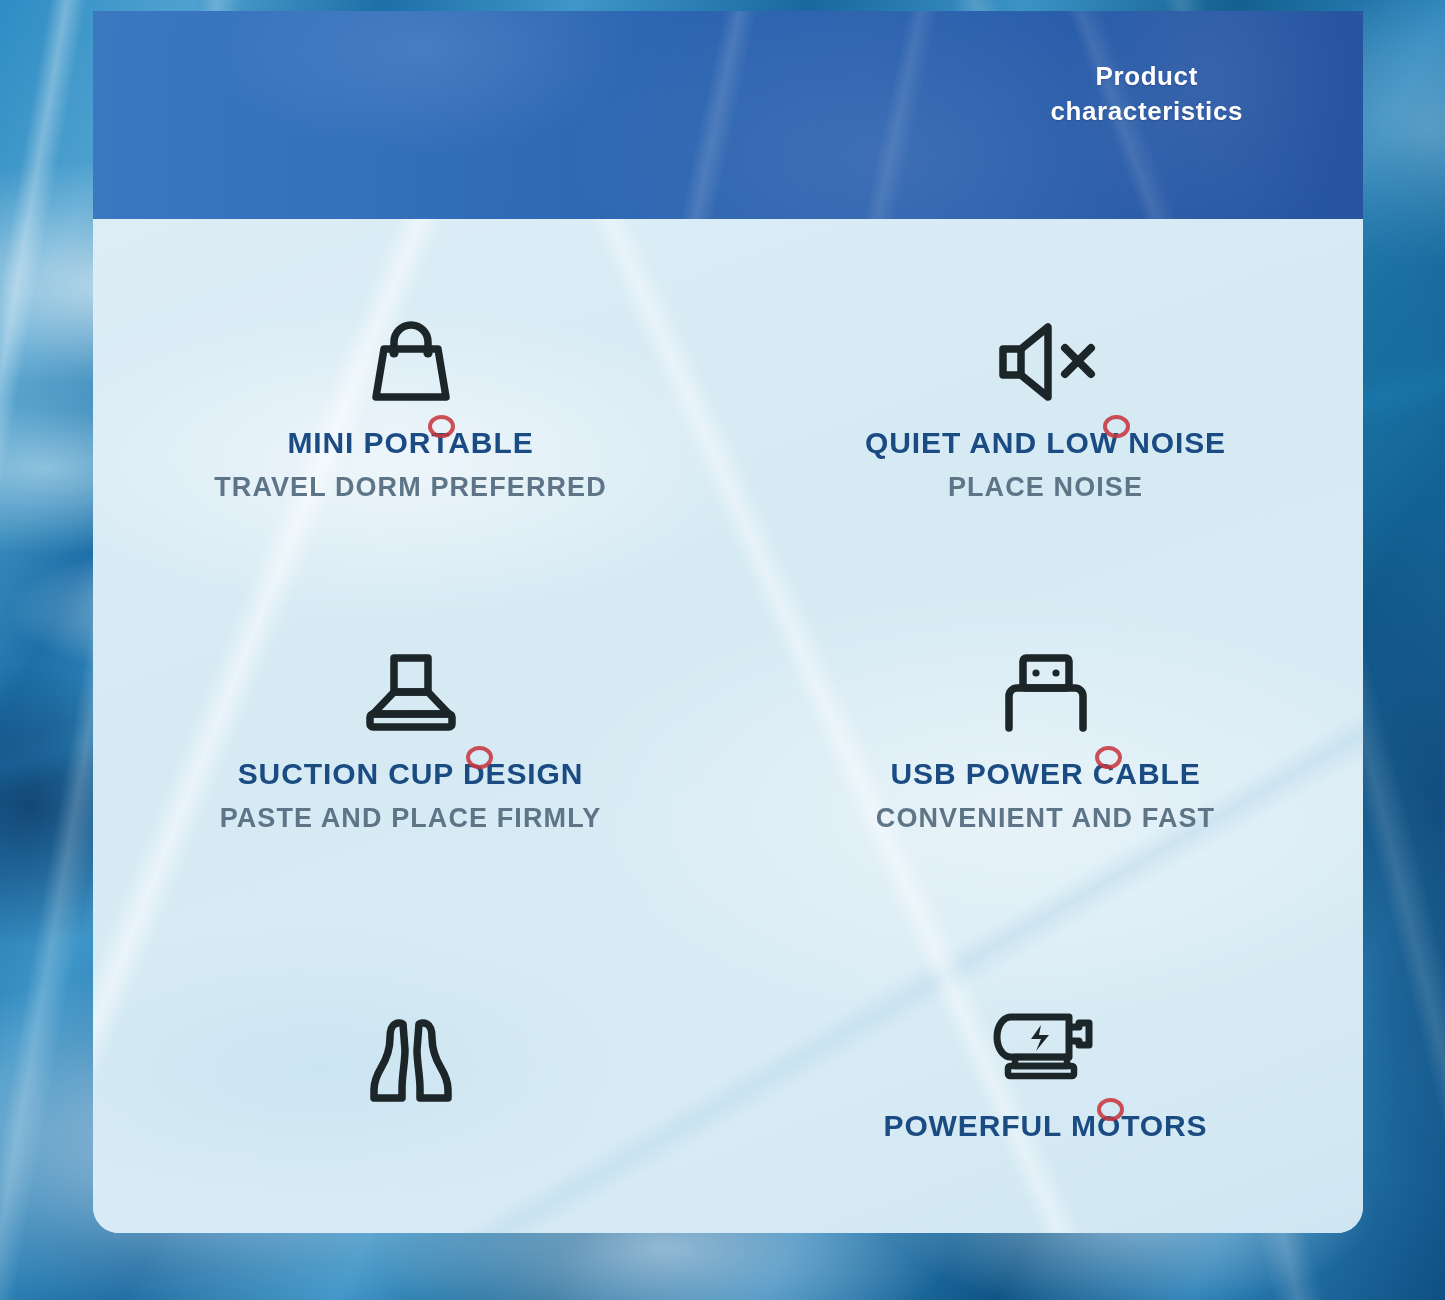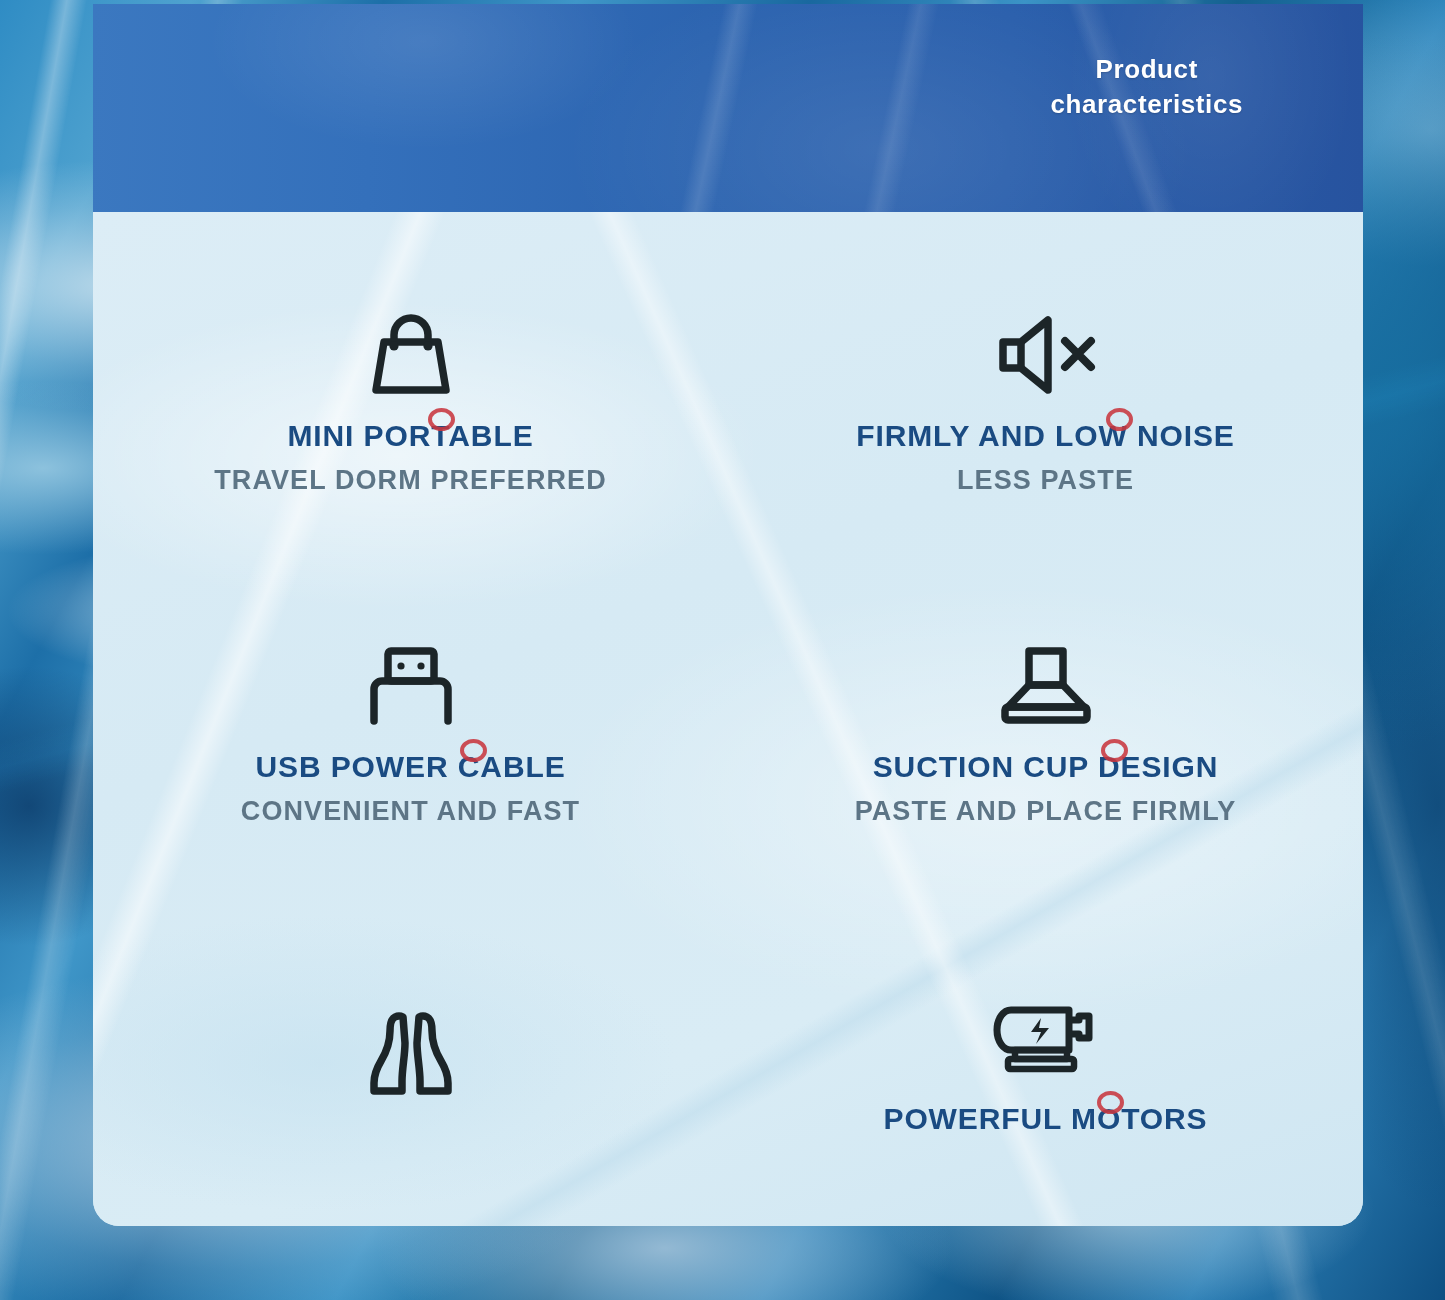--- a/index.html
+++ b/index.html
@@ -44,21 +44,21 @@
       linear-gradient(76deg, transparent 0%, transparent 72%, rgba(255,255,255,0.18) 73.4%, transparent 74.8%, transparent 84%, rgba(255,255,255,0.14) 85%, transparent 86.4%, transparent 100%),
       linear-gradient(165deg, transparent 0%, transparent 44%, rgba(10,55,95,0.25) 45.5%, transparent 47%, transparent 100%);
     mix-blend-mode: screen;
     opacity: .9;
   }
 
   
   .card {
     position: absolute;
     left: 93px;
-    top: 4px;
+    top: 11px;
     width: 1270px;
     height: 1222px;
     border-bottom-left-radius: 26px;
     border-bottom-right-radius: 26px;
     overflow: hidden;
   }
 
   .card-header {
     position: relative;
     height: 208px;
@@ -213,55 +213,55 @@
 
         <div class="cell m-mid">
           <div class="icon-wrap">
             <svg width="110" height="86" viewBox="0 0 110 86" fill="none">
               <path d="M12 30 H30 L57 8 V78 L30 56 H12 Z" stroke="#1c2528" stroke-width="7.5" stroke-linejoin="round"></path>
               <path d="M30 30 V56" stroke="#1c2528" stroke-width="7.5"></path>
               <path d="M74 29 L100 55 M100 29 L74 55" stroke="#1c2528" stroke-width="8" stroke-linecap="round"></path>
             </svg>
           </div>
           <div class="title-row">
-            <span class="f-title">FIRMLY AND LOW NOISE</span>
-            <span class="marker"></span>
-          </div>
-          <div class="f-sub">LESS PASTE</div>
+            <span class="f-title">QUIET AND LOW NOISE</span>
+            <span class="marker"></span>
+          </div>
+          <div class="f-sub">PLACE NOISE</div>
+        </div>
+
+        <div class="cell m-mid">
+          <div class="icon-wrap">
+            <svg width="100" height="82" viewBox="0 0 100 82" fill="none">
+              <rect x="33" y="6" width="34" height="34" stroke="#1c2528" stroke-width="7.5" stroke-linejoin="round"></rect>
+              <path d="M33 40 L12 62 H88 L67 40 Z" stroke="#1c2528" stroke-width="7.5" stroke-linejoin="round"></path>
+              <rect x="9" y="62" width="82" height="13" rx="3" stroke="#1c2528" stroke-width="7.5" stroke-linejoin="round"></rect>
+            </svg>
+          </div>
+          <div class="title-row">
+            <span class="f-title">SUCTION CUP DESIGN</span>
+            <span class="marker"></span>
+          </div>
+          <div class="f-sub">PASTE AND PLACE FIRMLY</div>
         </div>
 
         <div class="cell m-mid">
           <div class="icon-wrap">
             <svg width="100" height="82" viewBox="0 0 100 82" fill="none">
               <rect x="27" y="6" width="46" height="30" rx="3" stroke="#1c2528" stroke-width="7.5" stroke-linejoin="round"></rect>
               <circle cx="40" cy="21" r="3.6" fill="#1c2528"></circle>
               <circle cx="60" cy="21" r="3.6" fill="#1c2528"></circle>
               <path d="M13 76 V44 a8 8 0 0 1 8-8 H79 a8 8 0 0 1 8 8 V76" stroke="#1c2528" stroke-width="7.5" stroke-linecap="round" stroke-linejoin="round"></path>
             </svg>
           </div>
           <div class="title-row">
             <span class="f-title">USB POWER CABLE</span>
             <span class="marker"></span>
           </div>
           <div class="f-sub">CONVENIENT AND FAST</div>
-        </div>
-
-        <div class="cell m-mid">
-          <div class="icon-wrap">
-            <svg width="100" height="82" viewBox="0 0 100 82" fill="none">
-              <rect x="33" y="6" width="34" height="34" stroke="#1c2528" stroke-width="7.5" stroke-linejoin="round"></rect>
-              <path d="M33 40 L12 62 H88 L67 40 Z" stroke="#1c2528" stroke-width="7.5" stroke-linejoin="round"></path>
-              <rect x="9" y="62" width="82" height="13" rx="3" stroke="#1c2528" stroke-width="7.5" stroke-linejoin="round"></rect>
-            </svg>
-          </div>
-          <div class="title-row">
-            <span class="f-title">SUCTION CUP DESIGN</span>
-            <span class="marker"></span>
-          </div>
-          <div class="f-sub">PASTE AND PLACE FIRMLY</div>
         </div>
 
         <div class="cell m-mid">
           <div class="icon-wrap">
             <svg width="104" height="88" viewBox="0 0 104 88" fill="none">
               <path d="M44 6 C44 6 40 4 36 6 C32 8 31 14 31 20 C31 30 28 40 22 50 C16 60 15 66 15 72 V80 H43 V70 C43 58 46 44 46 32 Z" stroke="#1c2528" stroke-width="7.5" stroke-linejoin="round" stroke-linecap="round"></path>
               <path d="M60 6 C60 6 64 4 68 6 C72 8 73 14 73 20 C73 30 76 40 82 50 C88 60 89 66 89 72 V80 H61 V70 C61 58 58 44 58 32 Z" stroke="#1c2528" stroke-width="7.5" stroke-linejoin="round" stroke-linecap="round"></path>
             </svg>
           </div>
         </div>

